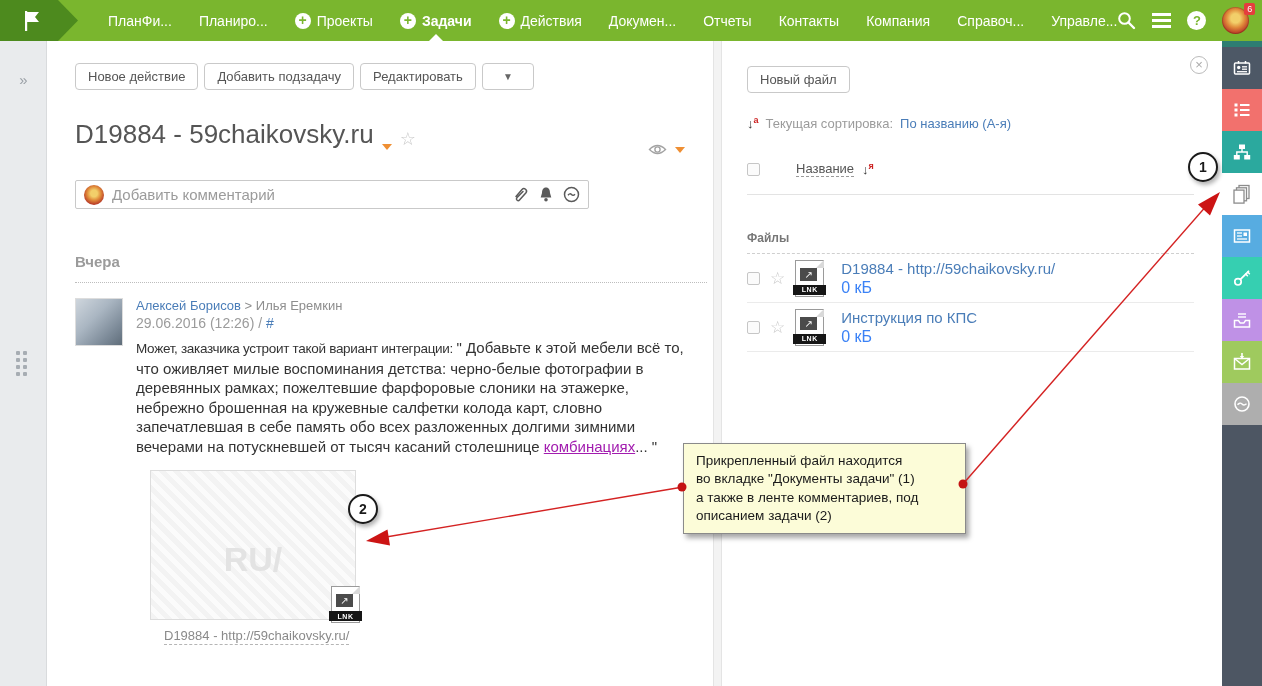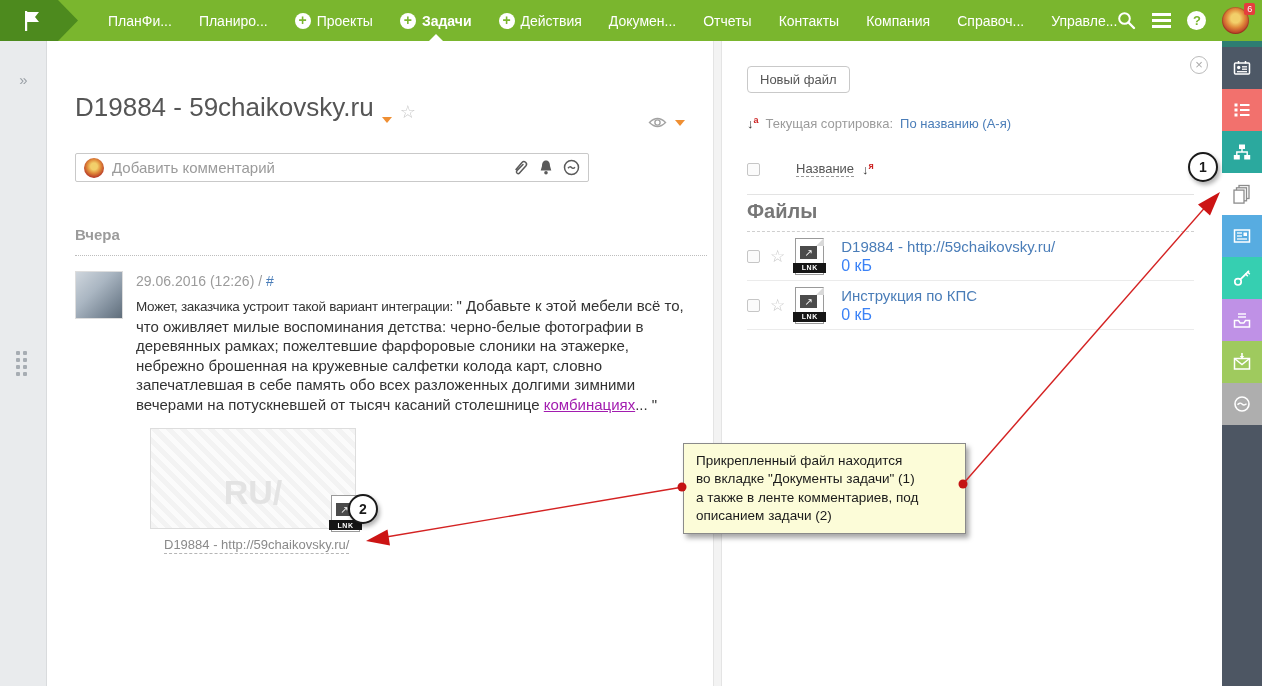--- a/index.html
+++ b/index.html
@@ -75,21 +75,21 @@
     background:linear-gradient(135deg, #cfd6dd 0%, #aab6c2 40%, #7d8b99 75%, #5f6d7a 100%); }
   .c-meta { font-size:13px; }
   .link { color:#4a7db8; text-decoration:none; cursor:pointer; }
   .gray { color:#8e8e8e; }
   .c-date { font-size:14px; color:#9b9b9b; margin-top:2px; }
   .c-body { margin-top:7px; font-size:15px; color:#333; line-height:19.5px; width:554px; }
   .c-body .condensed { font-size:13.5px; letter-spacing:-0.3px; }
   .c-body a { color:#a21caf; text-decoration:underline; }
 
   .attach { margin-left:75px; margin-top:14px; width:206px; }
-  .thumb { width:206px; height:101px; border:1px solid #ddd; position:relative;
+  .thumb { width:206px; height:150px; border:1px solid #ddd; position:relative;
     background:repeating-linear-gradient(45deg, #f3f3f3 0 5px, #fbfbfb 5px 10px);
     display:flex; align-items:center; justify-content:center; }
   .watermark { font-size:34px; color:#e3e3e3; font-weight:bold; margin-top:28px; }
   .caption { margin-top:8px; margin-left:14px; font-size:13px; color:#8a8a8a;
     border-bottom:1px dashed #b5b5b5; display:inline-block; padding-bottom:1px; cursor:pointer; }
 
   
   .lnkicon { width:29px; height:37px; background:#fff; border:1px solid #9a9a9a; position:relative; }
   .lnkicon::after { content:""; position:absolute; top:-1px; right:-1px; border-style:solid;
     border-width:0 0 8px 8px; border-color:transparent transparent #d9d9d9 transparent; }
@@ -108,21 +108,21 @@
     text-align:center; cursor:pointer; }
   .rp-title { margin-top:42px; font-size:25px; color:#555; font-weight:normal; }
   .sort-row { margin-top:22px; display:flex; align-items:center; gap:7px; font-size:13px; color:#9b9b9b; }
   .sort-ico { font-size:13px; color:#333; white-space:nowrap; }
   .sort-ico sup { color:#cc2222; font-size:9px; font-weight:bold; }
   .tbl-head { margin-top:30px; display:flex; align-items:center; gap:8px;
     padding-bottom:16px; border-bottom:1px solid #e3e3e3; }
   .cb { width:13px; height:13px; border:1px solid #c6c6c6; border-radius:2px; background:#fbfbfb; }
   .tbl-head .cb { margin-right:28px; }
   .col-name { font-size:13px; color:#555; border-bottom:1px dashed #999; cursor:pointer; }
-  .files-head { margin-top:5px; font-size:20px; font-weight:bold; color:#777;
+  .files-head { margin-top:36px; font-size:12px; font-weight:bold; color:#777;
     padding-bottom:8px; border-bottom:1px dashed #cfcfcf; }
   .file-row { display:flex; align-items:center; gap:10px; padding:6px 0 5px 0;
     border-bottom:1px solid #ebebeb; }
   .file-row .star { font-size:17px; }
   .file-info { margin-left:7px; }
   .file-name { font-size:15px; }
   .file-size { font-size:16px; color:#3b82f6; margin-top:2px; }
 
   
   .right-rail { position:absolute; left:1222px; top:41px; width:40px; height:645px; background:#4d5663; }
@@ -217,20 +217,26 @@
       <i></i>
       <i></i>
       <i></i>
       <i></i>
       <i></i>
       <i></i>
   </div>
 </div>
 
 <div class="main">
+  <div class="toolbar">
+    <button class="btn">Новое действие</button>
+    <button class="btn">Добавить подзадачу</button>
+    <button class="btn">Редактировать</button>
+    <button class="btn more">▼</button>
+  </div>
 
   <div class="task-head">
     <div class="task-title-row">
       <span class="task-title">D19884 - 59chaikovsky.ru</span>
       <span class="caret-orange"></span>
       <span class="star">☆</span>
     </div>
     <div class="watch-wrap">
       <svg width="19" height="13" viewBox="0 0 19 13">
         <path d="M1.5,6.5 Q9.5,-1.5 17.5,6.5 Q9.5,14.5 1.5,6.5 Z" fill="none" stroke="#a3a3a3" stroke-width="1.4"></path>
@@ -256,20 +262,25 @@
         <path d="M5,9.2 Q7,6.8 8.5,8.5 T12,8.2" fill="none" stroke="#5a5a5a" stroke-width="1.4"></path>
       </svg>
     </span>
   </div>
 
   <div class="date-head">Вчера</div>
 
   <div class="comment">
     <div class="photo"></div>
     <div>
+      <div class="c-meta">
+        <span class="link">Алексей Борисов</span>
+        <span class="gray">&gt;</span>
+        <span class="gray">Илья Еремкин</span>
+      </div>
       <div class="c-date">
         <span>29.06.2016 (12:26)</span>
         <span>/</span>
         <a class="link">#</a>
       </div>
       <div class="c-body">
         <span class="condensed">Может, заказчика устроит такой вариант интеграции: </span><span>" Добавьте к этой мебели всё то, что оживляет милые воспоминания детства: черно-белые фотографии в деревянных рамках; пожелтевшие фарфоровые слоники на этажерке, небрежно брошенная на кружевные салфетки колода карт, словно запечатлевшая в себе память обо всех разложенных долгими зимними вечерами на потускневшей от тысяч касаний столешнице </span><a>комбинациях</a><span>... "</span>
       </div>
     </div>
   </div>

